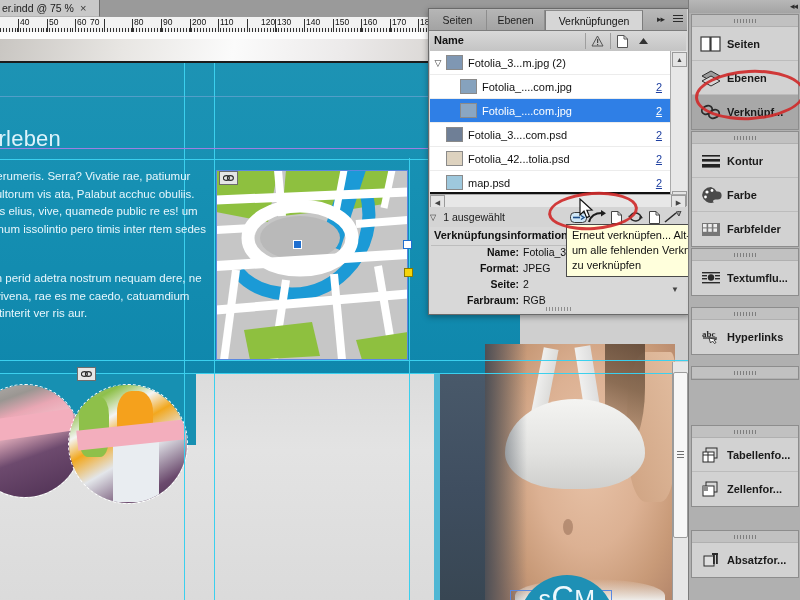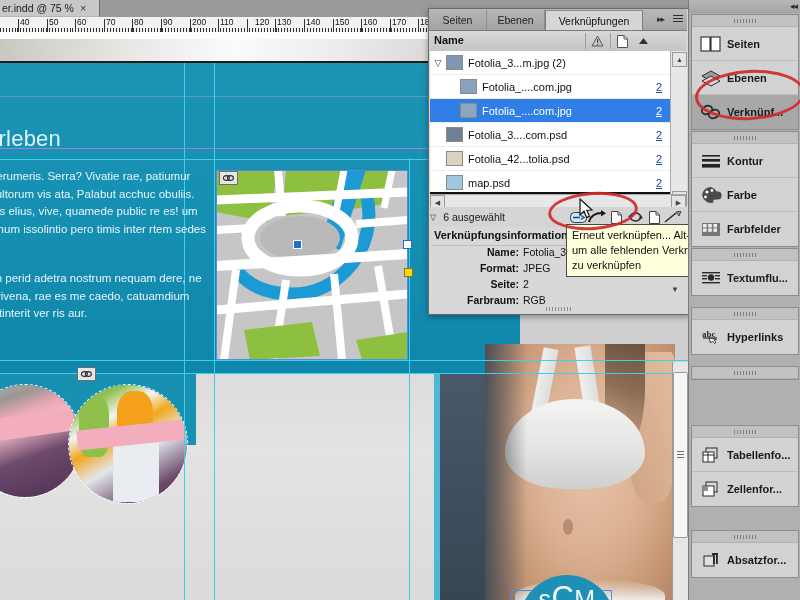--- a/index.html
+++ b/index.html
@@ -490,31 +490,31 @@
     <div class="rtick" style="left: 792px; height: 4px;"></div>
     <div class="rtick" style="left: 795px; height: 4px;"></div>
     <div class="rtick" style="left: 797px; height: 4px;"></div>
     <div class="rtick" style="left: 18px; height: 13px;"></div>
     <div class="rnum" style="left: 20px;">40</div>
     <div class="rtick" style="left: 47px; height: 13px;"></div>
     <div class="rnum" style="left: 49px;">50</div>
     <div class="rtick" style="left: 75px; height: 13px;"></div>
     <div class="rnum" style="left: 77px;">60</div>
     <div class="rtick" style="left: 104px; height: 13px;"></div>
-    <div class="rnum" style="left: 106px;">70</div>
+    <div class="rnum" style="left: 90px;">70</div>
     <div class="rtick" style="left: 132px; height: 13px;"></div>
     <div class="rnum" style="left: 134px;">80</div>
     <div class="rtick" style="left: 161px; height: 13px;"></div>
     <div class="rnum" style="left: 163px;">90</div>
     <div class="rtick" style="left: 190px; height: 13px;"></div>
     <div class="rnum" style="left: 192px;">200</div>
     <div class="rtick" style="left: 218px; height: 13px;"></div>
     <div class="rnum" style="left: 220px;">110</div>
     <div class="rtick" style="left: 247px; height: 13px;"></div>
-    <div class="rnum" style="left: 255px;">120</div>
+    <div class="rnum" style="left: 261px;">120</div>
     <div class="rtick" style="left: 275px; height: 13px;"></div>
     <div class="rnum" style="left: 277px;">130</div>
     <div class="rtick" style="left: 304px; height: 13px;"></div>
     <div class="rnum" style="left: 306px;">140</div>
     <div class="rtick" style="left: 333px; height: 13px;"></div>
     <div class="rnum" style="left: 335px;">150</div>
     <div class="rtick" style="left: 361px; height: 13px;"></div>
     <div class="rnum" style="left: 363px;">160</div>
     <div class="rtick" style="left: 390px; height: 13px;"></div>
     <div class="rnum" style="left: 392px;">170</div>
@@ -719,21 +719,21 @@
     <span class="sbtn" style="top:1px;">▲</span>
     <span class="sbtn" style="top:140px;">▼</span>
   </div>
   <div id="links-hscroll">
     <span class="sbtn" style="top:0;left:0;">◀</span>
     <span class="sbtn" style="top:0;left:241px;">▶</span>
   </div>
 
   <div id="links-selbar">
     <span class="tri">▽</span>
-    <span class="sel-txt">6 ausgewählt</span>
+    <span class="sel-txt">1 ausgewählt</span>
     <span style="flex:1"></span>
     <span class="tbico">
       <svg width="17" height="13" viewBox="0 0 17 13">
           <rect x="0.5" y="1.5" width="16" height="10" rx="4" fill="#cfe6f5" stroke="#3a3a3a"></rect>
           <path d="M3 6.5h7" stroke="#1c4e8a" stroke-width="1.6"></path>
           <path d="M11 4.5l3 2-3 2" fill="none" stroke="#1c4e8a" stroke-width="1.4"></path>
         </svg>
     </span>
     <span class="tbico">
       <svg width="18" height="14" viewBox="0 0 18 14">

